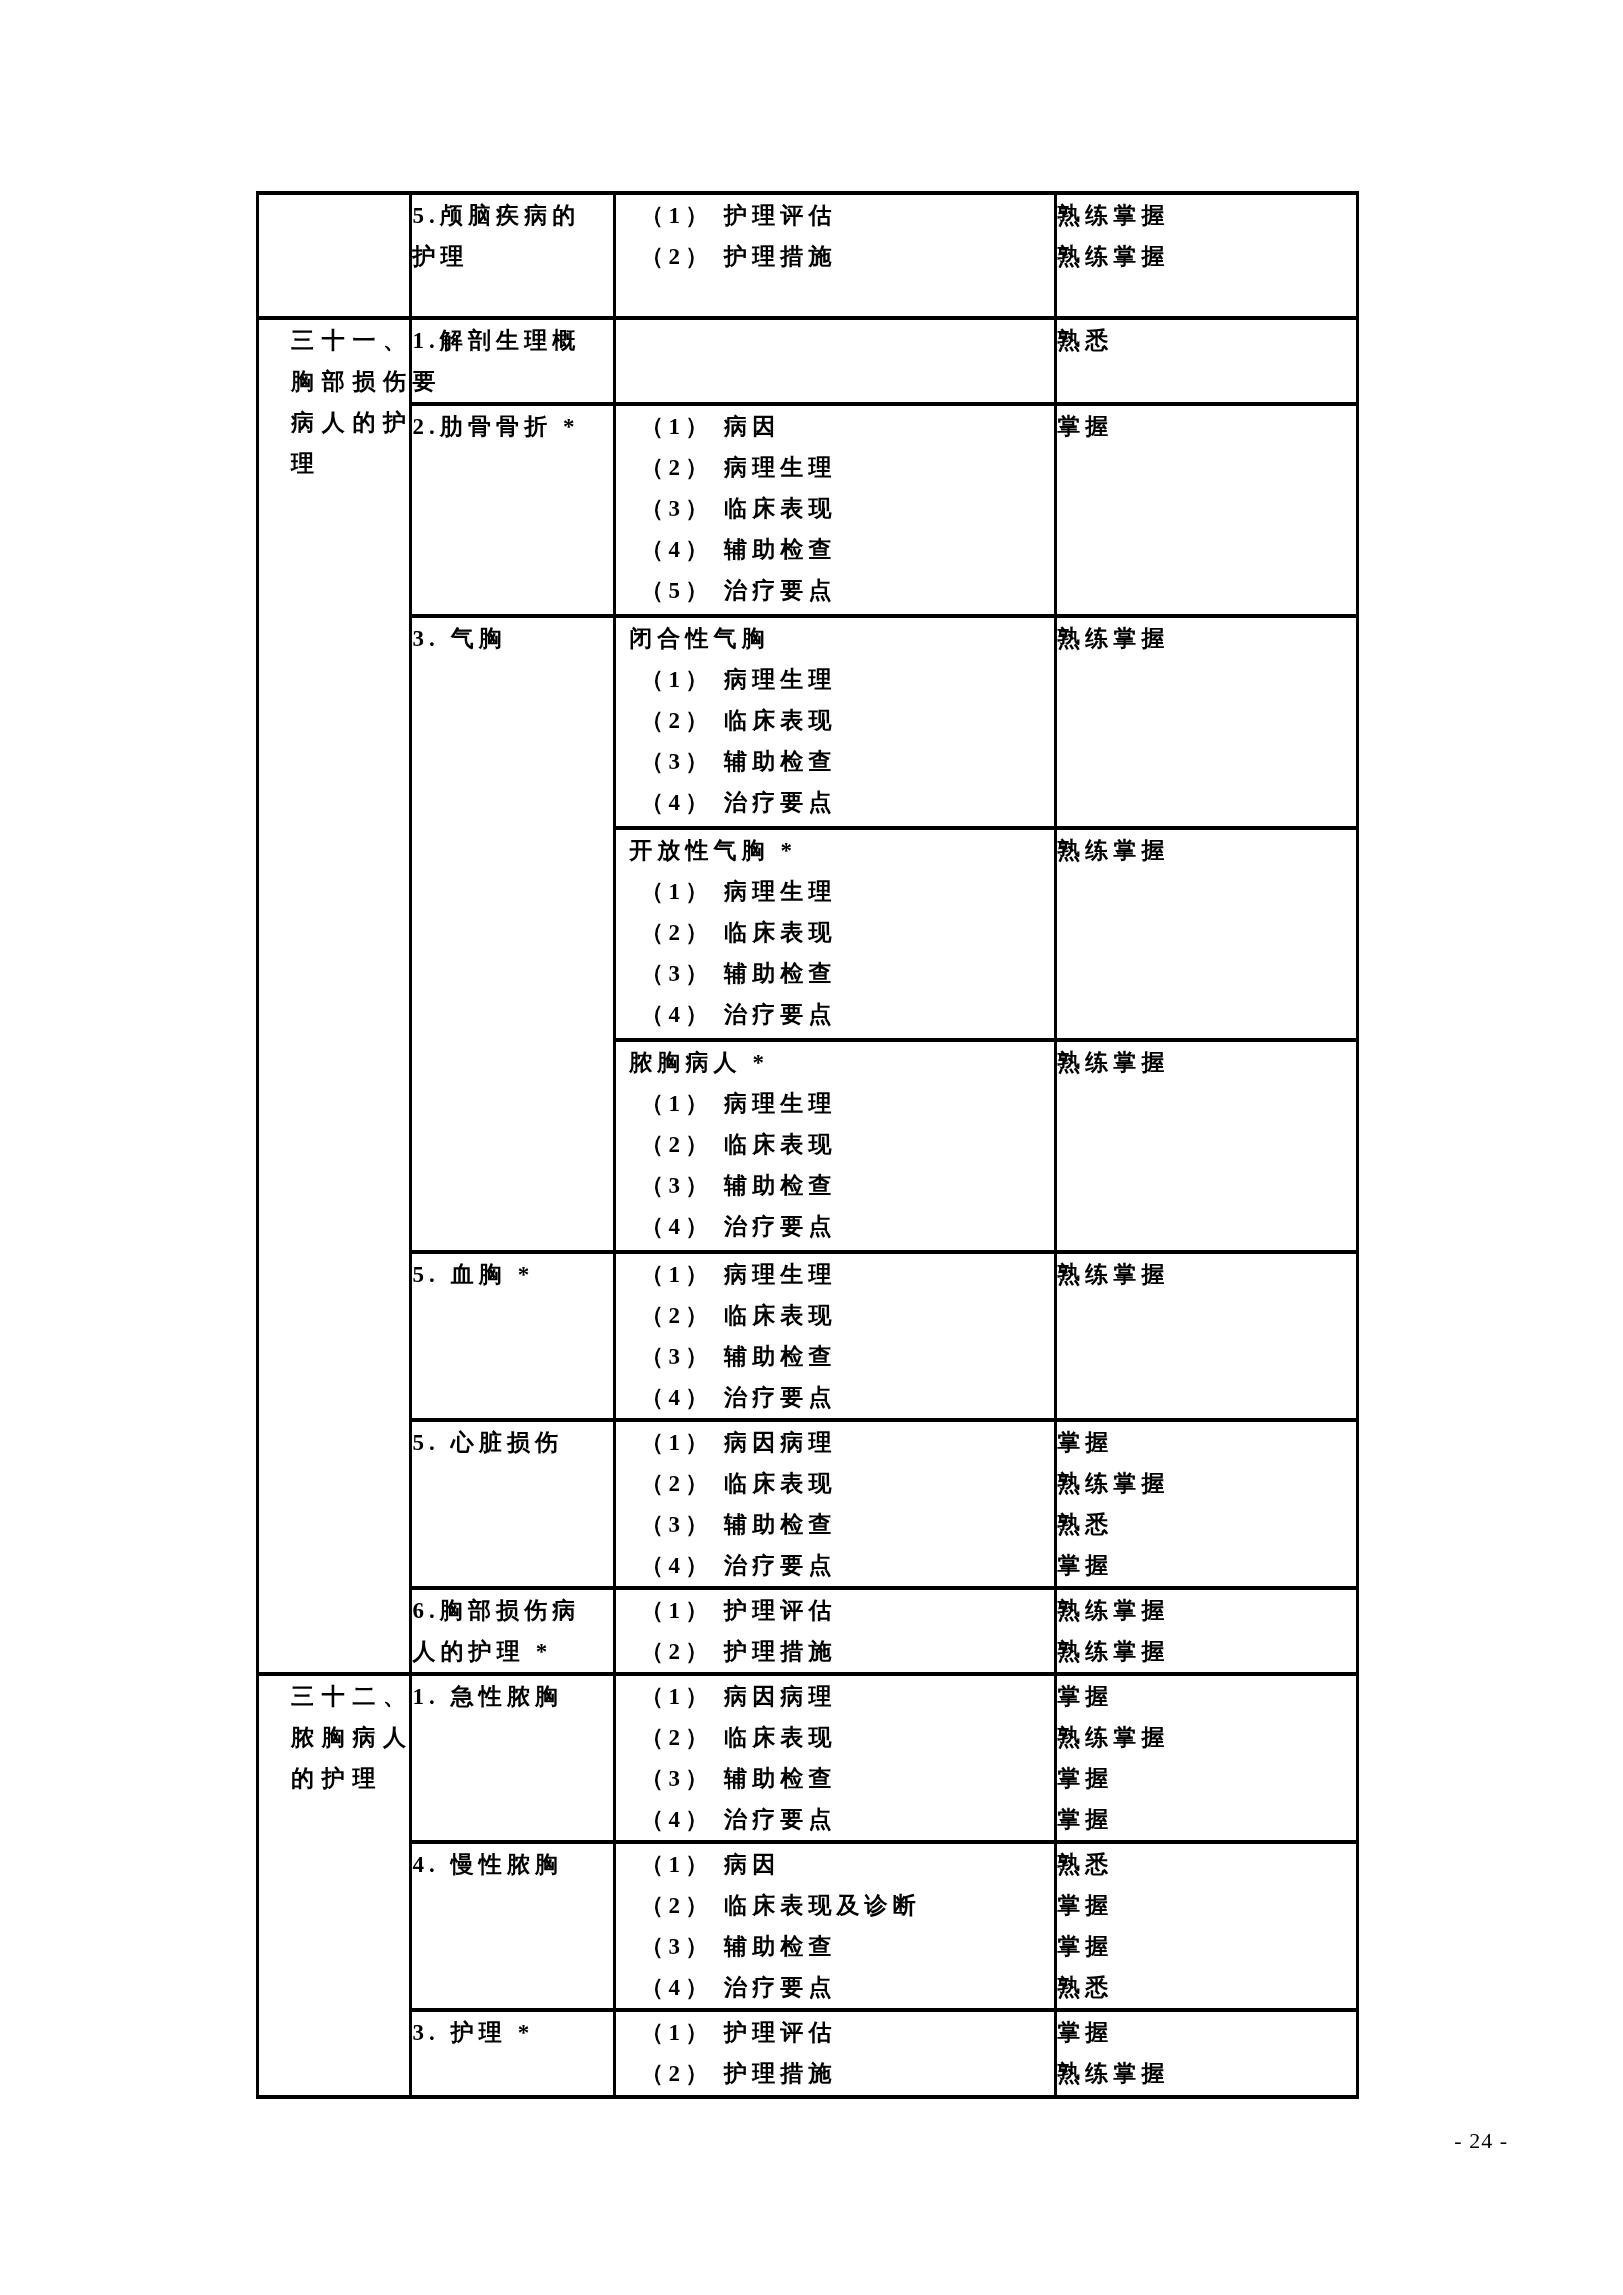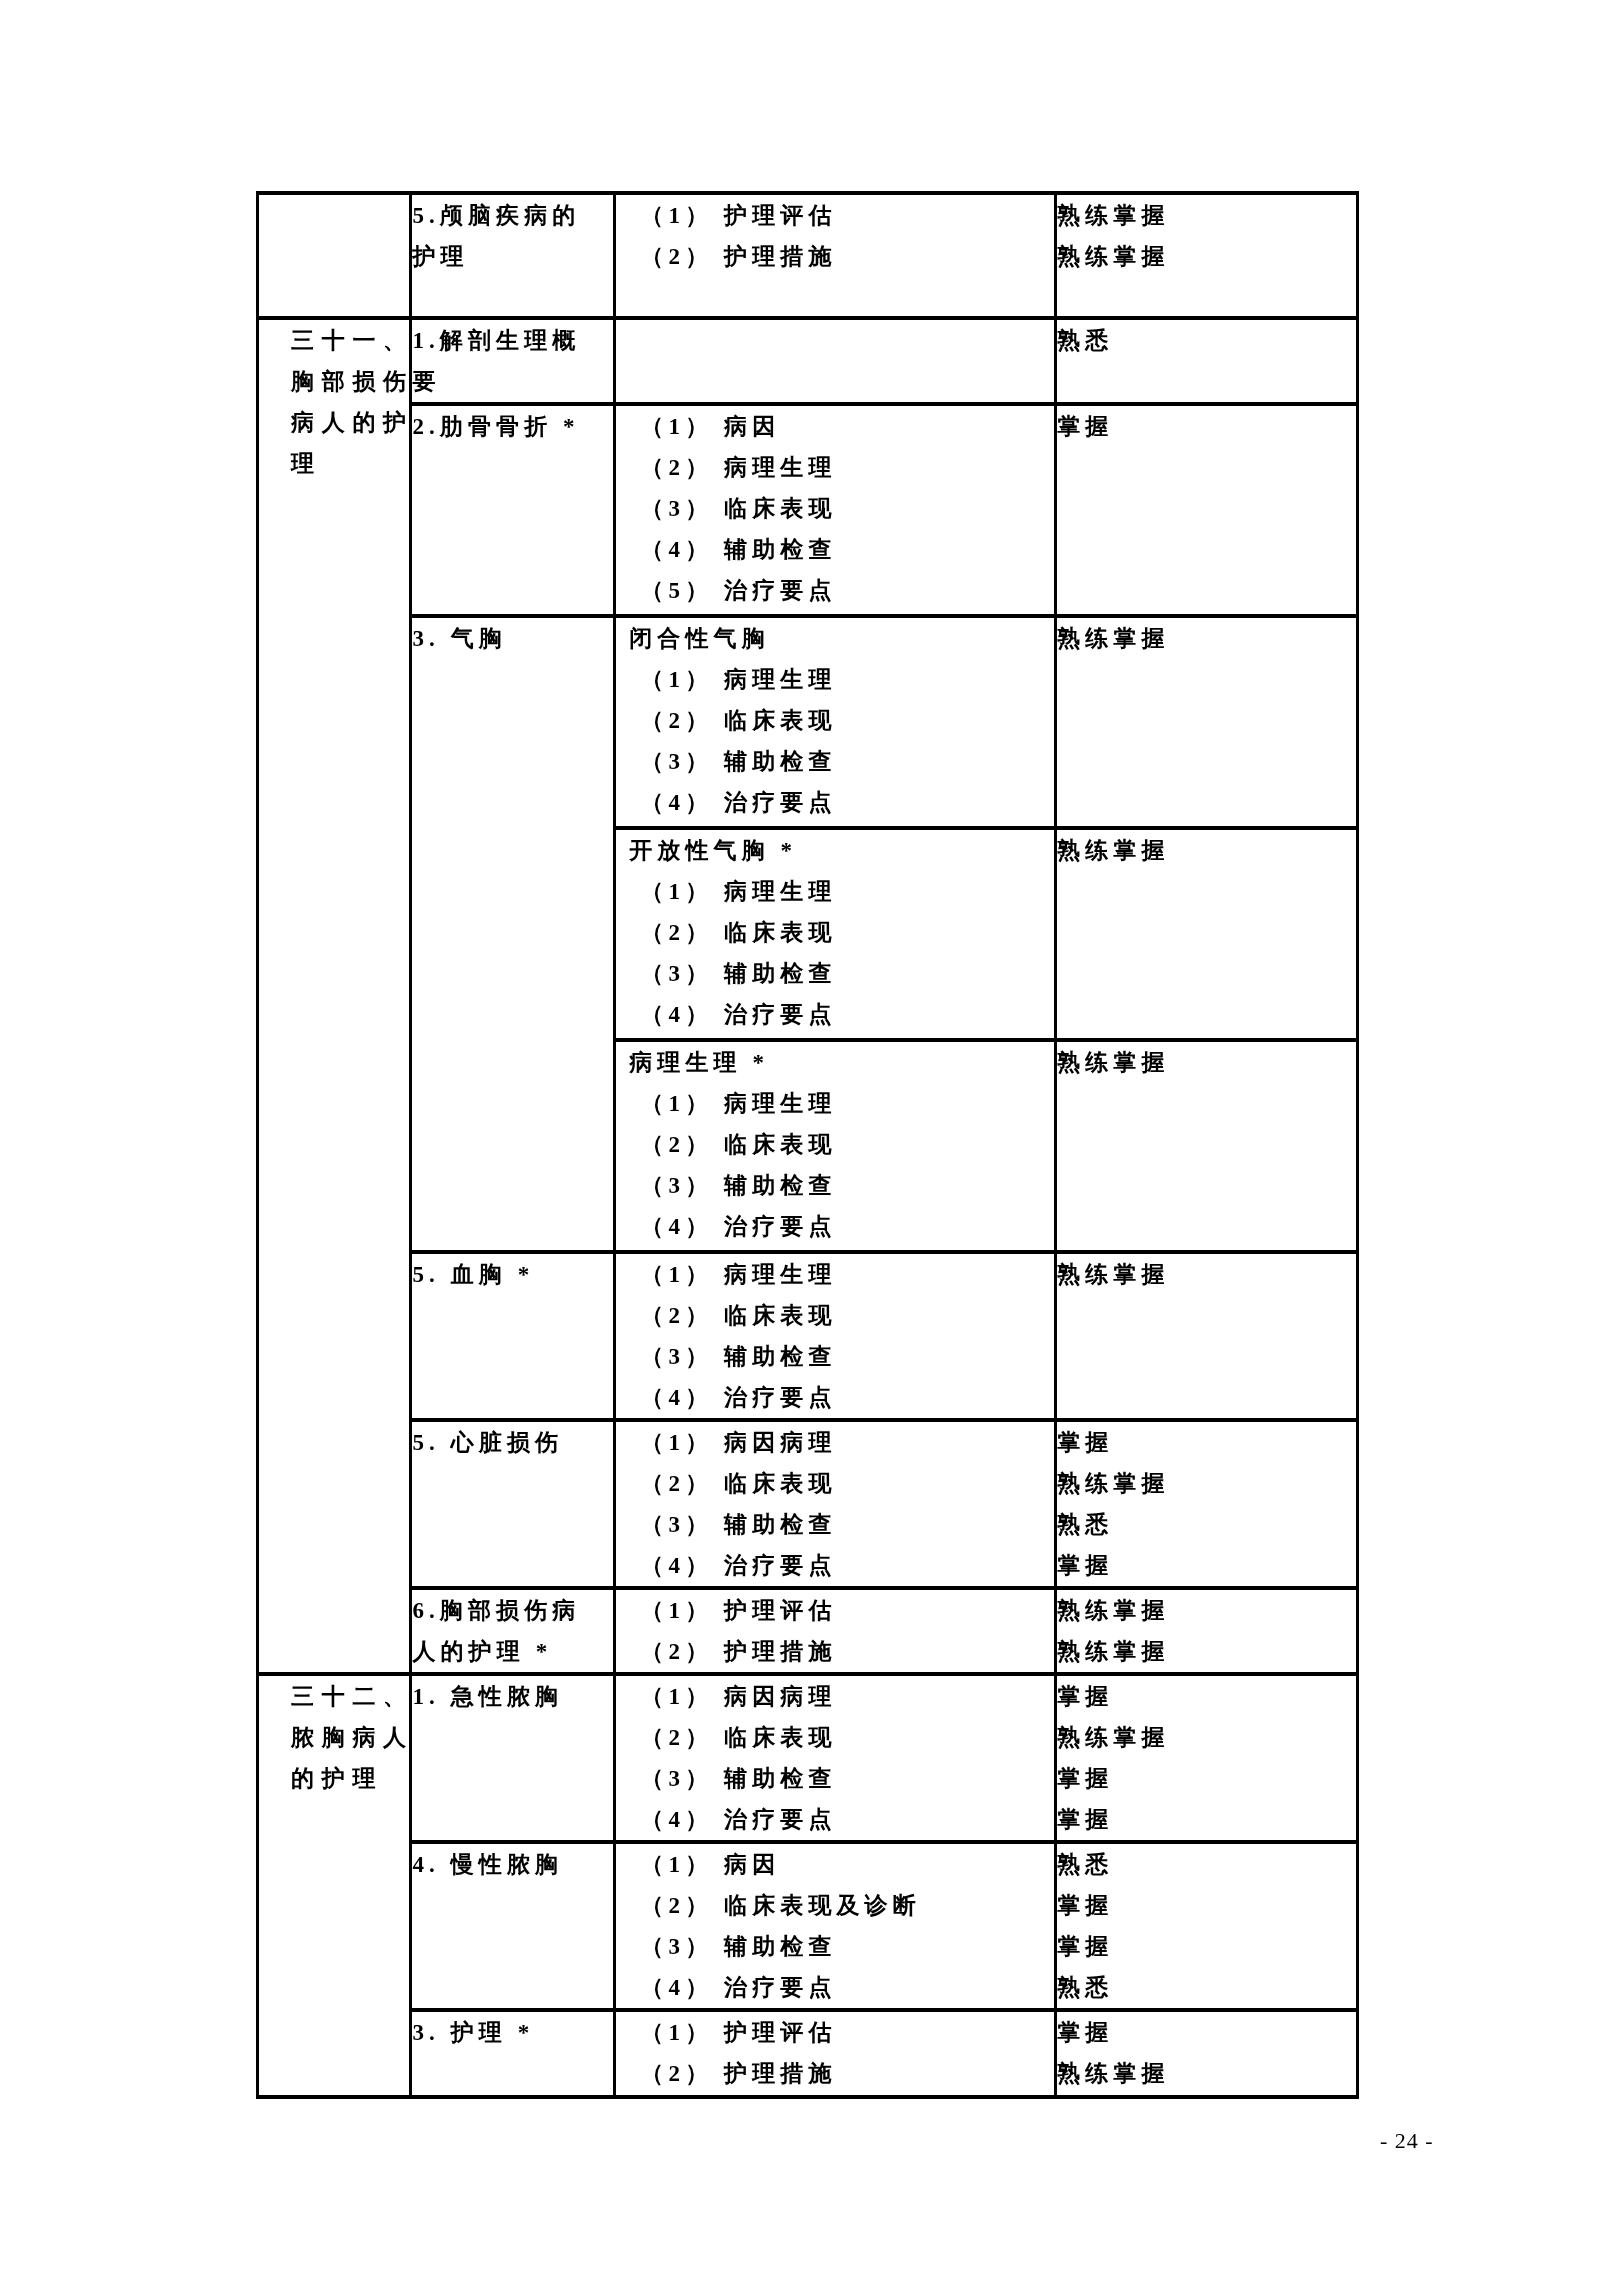--- a/index.html
+++ b/index.html
@@ -36,21 +36,21 @@
   td.c1 .ln{letter-spacing:7.7px;padding-left:32px;}
   td.c2{padding:3.1px 2px 0 4.1px;}
   td.c3{padding:3.1px 3.1px 0 0;}
   td.c3 .item{padding-left:24.5px;}
   td.c3 .sub{padding-left:13.3px;}
   td.c4{padding:3.1px 0 0 0;text-align:left;letter-spacing:6.1px;}
   td.vm{vertical-align:middle;padding-top:0;}
 
   .footer{
     position:absolute;left:1380px;top:2128px;width:128px;
-    text-align:left;font-size:22px;letter-spacing:1px;
+    text-align:right;font-size:22px;letter-spacing:1px;
   }
 </style>
 </head>
 <body>
 
 <div class="sheet">
 
   <table class="syl">
     <colgroup>
         <col class="co1">
@@ -131,21 +131,21 @@
         <div class="ln item">（2） 临床表现</div>
         <div class="ln item">（3） 辅助检查</div>
         <div class="ln item">（4） 治疗要点</div>
       </td>
       <td class="c4 vm">
         <div class="ln">熟练掌握</div>
       </td>
     </tr>
     <tr style="height:212px">
       <td class="c3">
-        <div class="ln sub">病理生理 *</div>
+        <div class="ln sub">脓胸病人 *</div>
         <div class="ln item">（1） 病理生理</div>
         <div class="ln item">（2） 临床表现</div>
         <div class="ln item">（3） 辅助检查</div>
         <div class="ln item">（4） 治疗要点</div>
       </td>
       <td class="c4 vm">
         <div class="ln">熟练掌握</div>
       </td>
     </tr>
 

